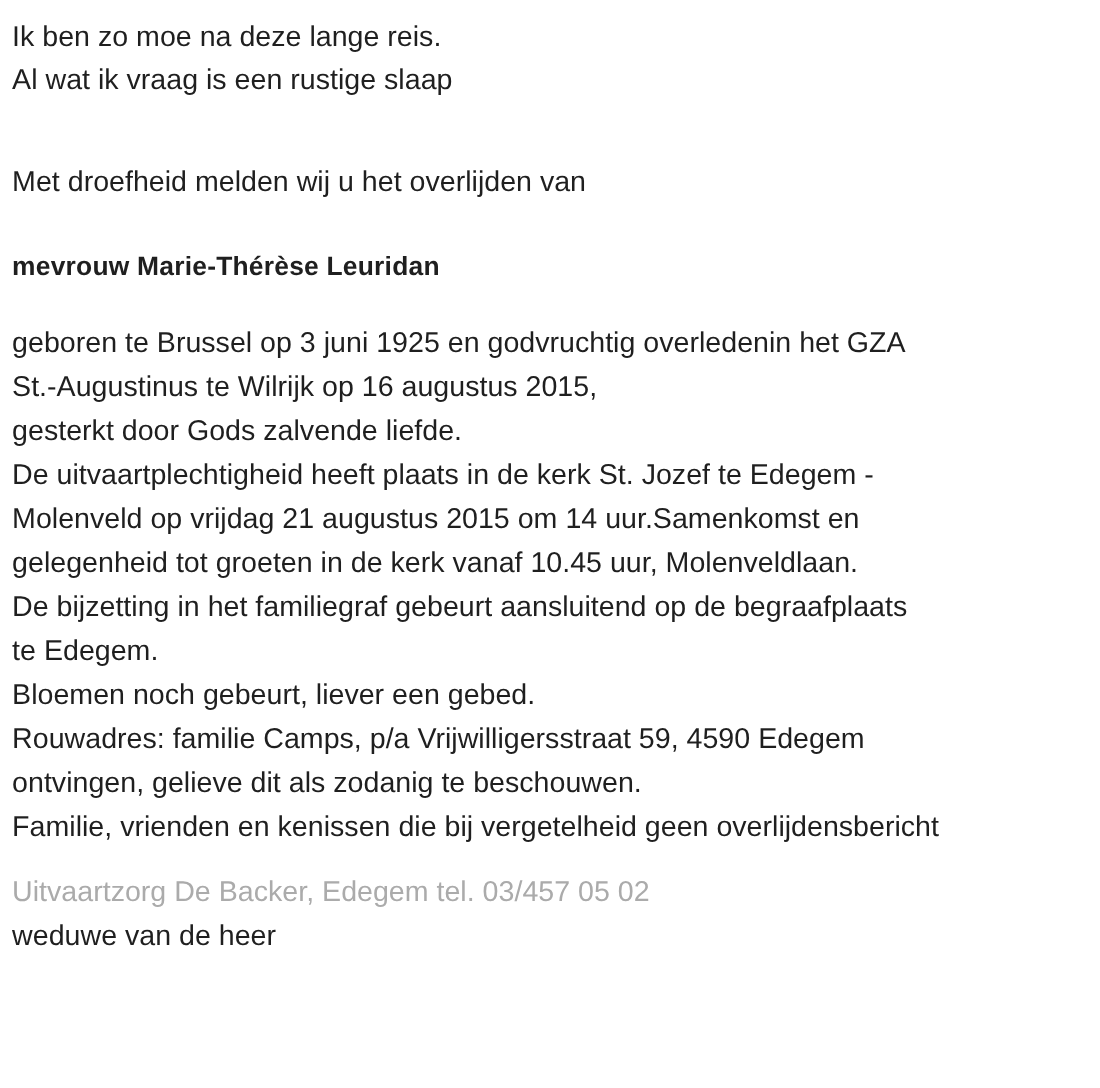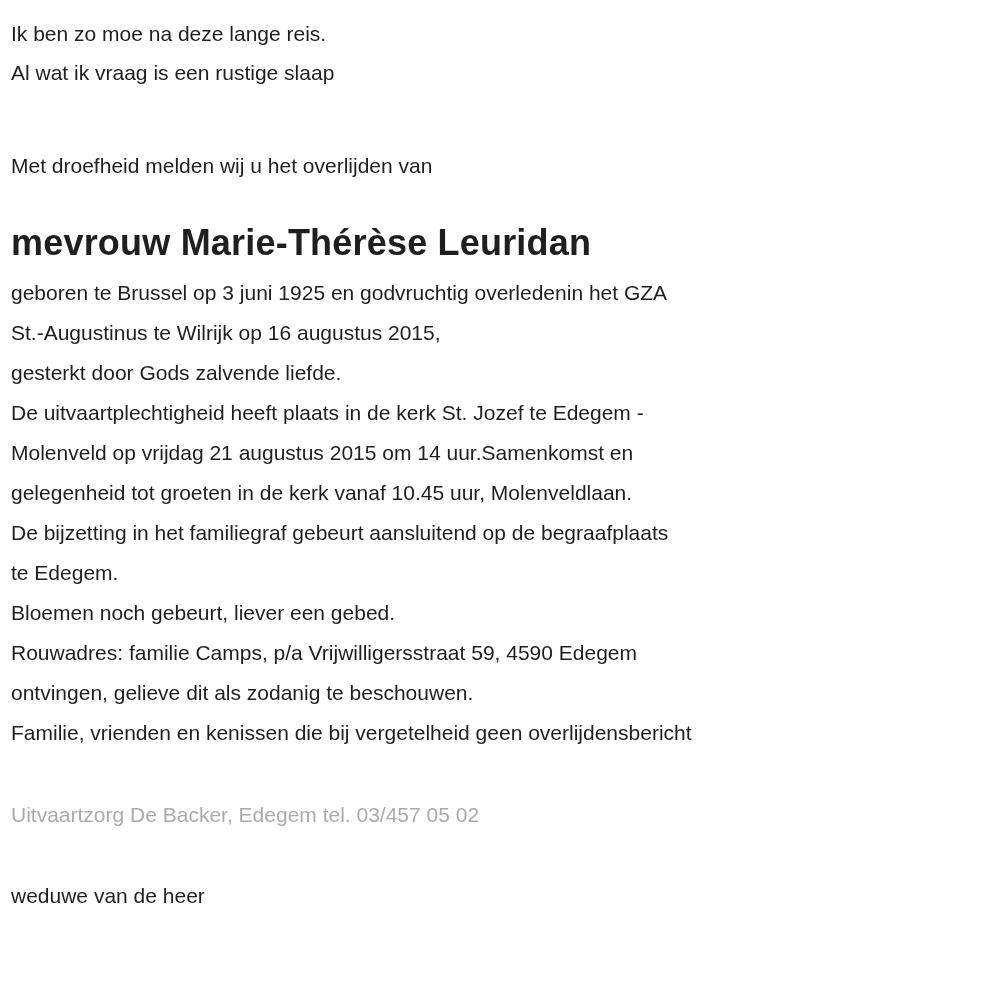--- a/index.html
+++ b/index.html
@@ -14,54 +14,53 @@
     color: #1f1f1f;
   }
   .page {
     box-sizing: border-box;
     width: 1000px;
     min-height: 989px;
     padding: 14px 8px 10px 11px;
     background: #ffffff;
   }
   .line {
-    font-size: 21px;
+    font-size: 26px;
     line-height: 39px;
     white-space: nowrap;
     font-weight: 400;
   }
   .poem {
     margin: 0;
   }
   .intro {
     margin-top: 54px;
   }
   .deceased-name {
     margin-top: 34px;
-    font-size: 36px;
+    font-size: 24px;
     line-height: 48px;
     font-weight: 700;
     white-space: nowrap;
     letter-spacing: 0.2px;
   }
   .details {
-    margin-top: 6px;
+    margin-top: 24px;
   }
   .details .line {
     line-height: 40px;
   }
   .funeral-home {
-    margin-top: 42px;
+    margin-top: 19px;
     color: #ababab;
   }
   .funeral-home .line {
     line-height: 40px;
   }
   .family {
-    margin-top: 40px;
   }
   .family .line {
     line-height: 41px;
   }
 </style>
 </head>
 <body>
 
 <div class="page">
 

